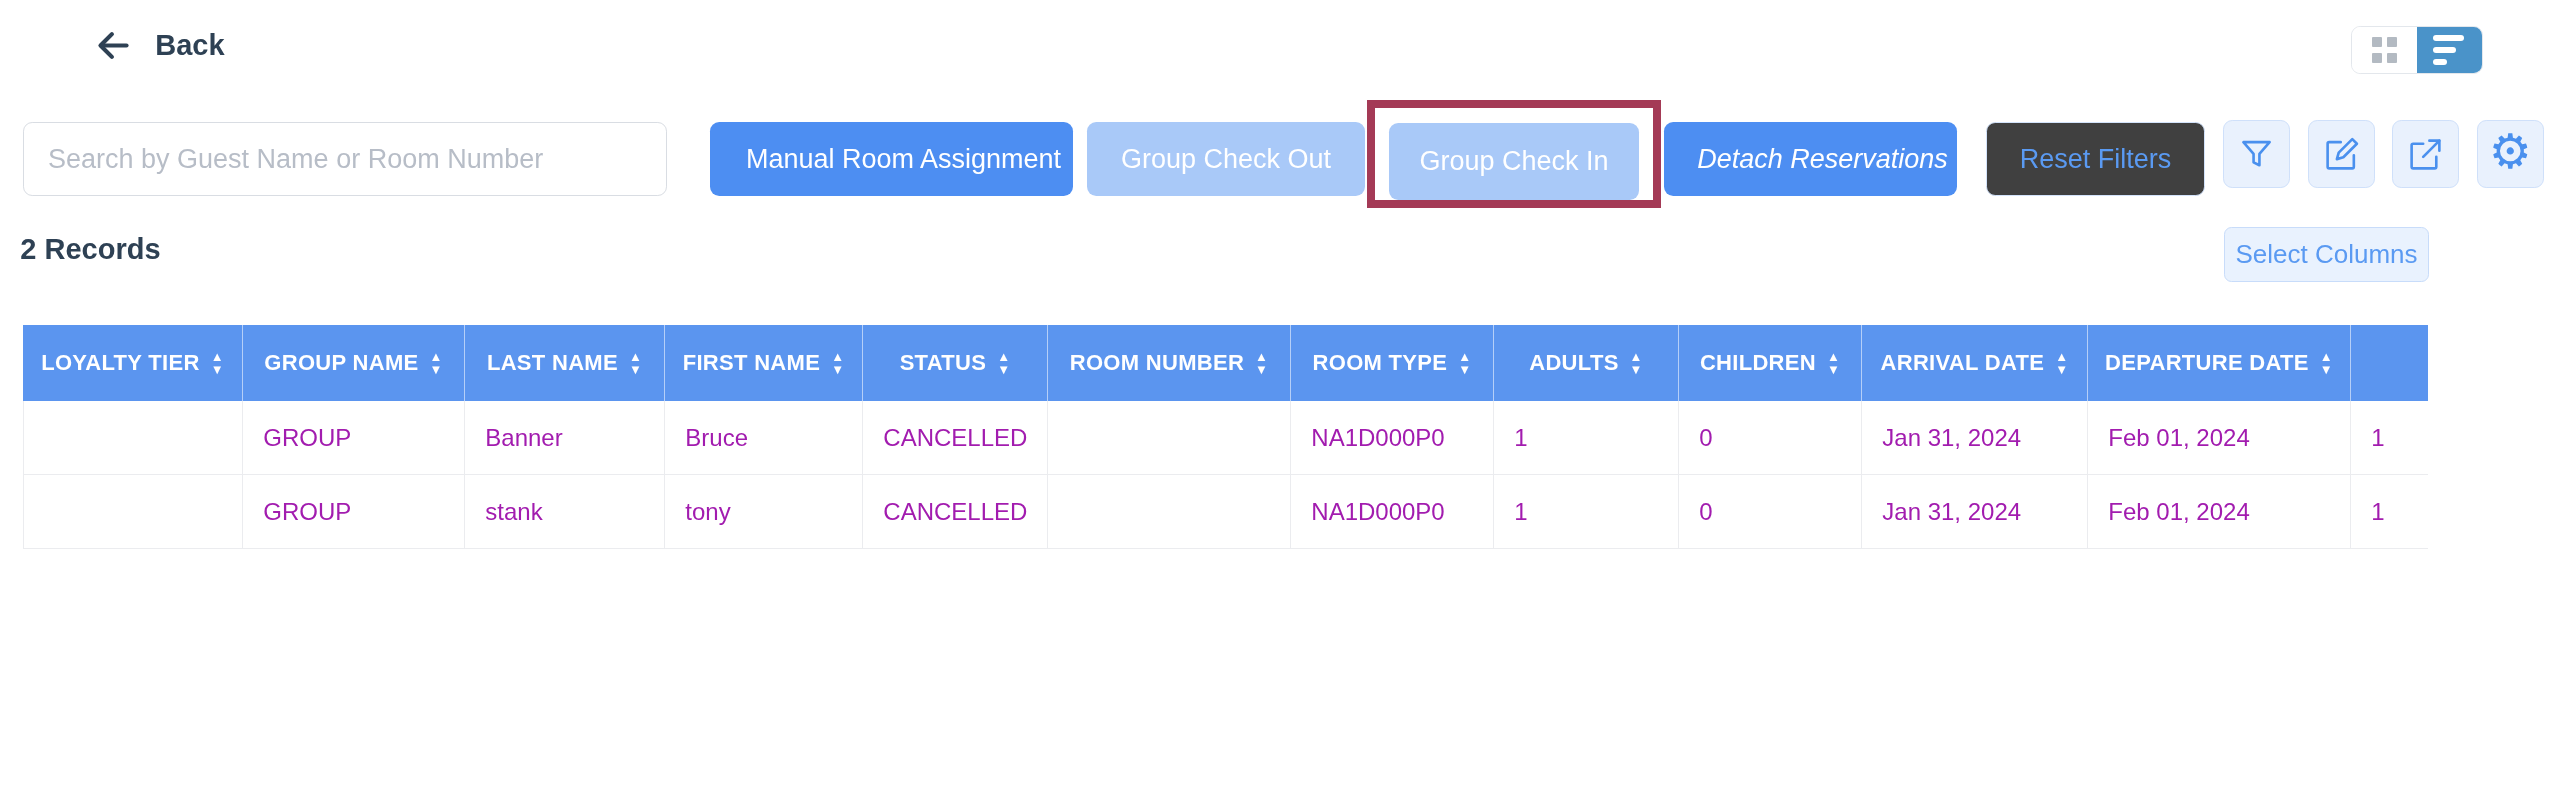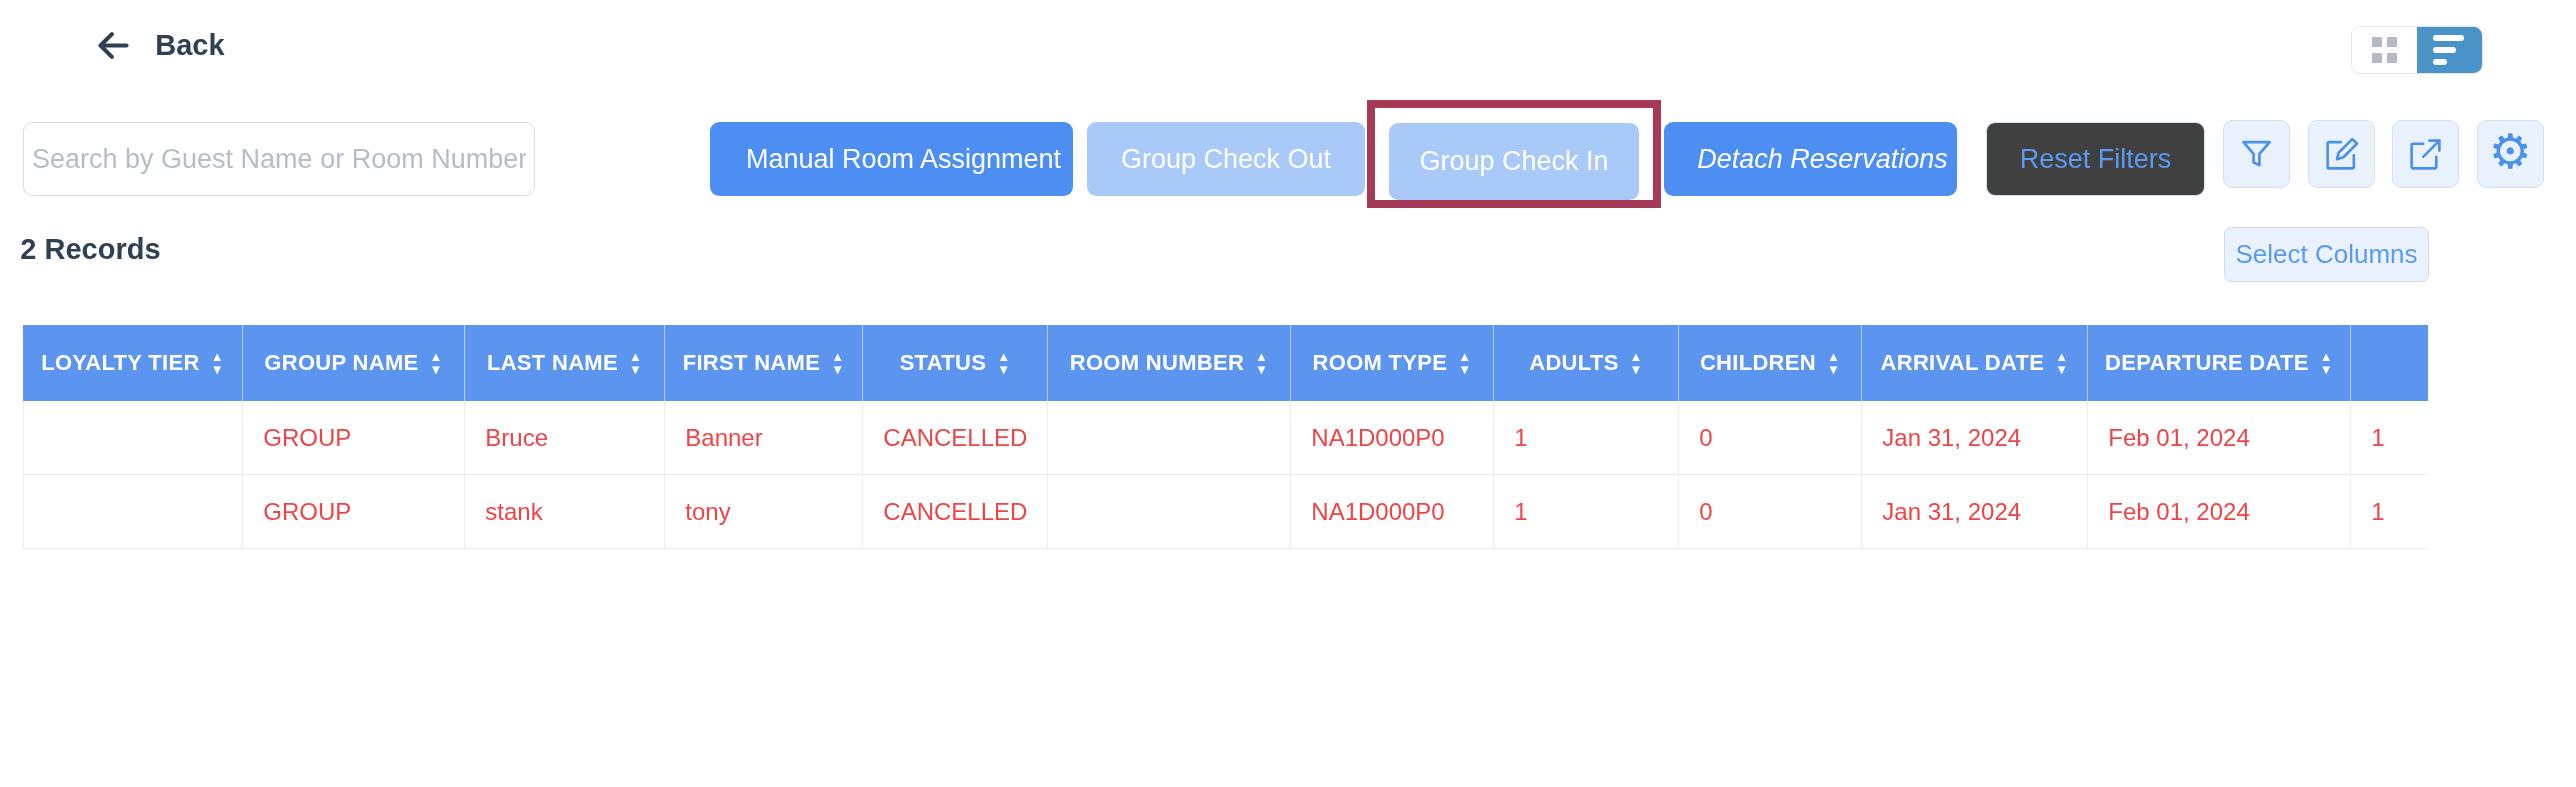--- a/index.html
+++ b/index.html
@@ -17,22 +17,22 @@
   .seg { flex: 1; display: flex; align-items: center; justify-content: center; cursor: pointer; }
   .seg-grid { background: #ffffff; }
   .seg-list { background: #4a93c9; }
   .grid-glyph { display: grid; grid-template-columns: 10.2px 10.2px; grid-template-rows: 10.2px 10.2px; gap: 5.5px; }
   .grid-glyph div { background: #b3bac2; border-radius: 0.9px; }
   .list-glyph { display: flex; flex-direction: column; gap: 5.5px; width: 33px; }
   .list-glyph div { height: 6.5px; background: #ffffff; border-radius: 3.7px; }
   .list-glyph .b1 { width: 31px; } .list-glyph .b2 { width: 23px; } .list-glyph .b3 { width: 14px; }
 
   
-  .search-input { left: 23px; top: 122px; width: 512px; height: 74px; border: 1.8px solid #d9dde3;
-    border-radius: 9.2px; padding: 0 8px; font-size: 27px; color: #3c4250; outline: none;
+  .search-input { left: 23px; top: 122px; width: 644px; height: 74px; border: 1.8px solid #d9dde3;
+    border-radius: 9.2px; padding: 0 24px; font-size: 27px; color: #3c4250; outline: none;
     font-family: "Liberation Sans", sans-serif; }
   .search-input::placeholder { color: #b7bdc7; }
   .btn { height: 74px; border: none; border-radius: 9.2px; font-size: 27px; color: #ffffff;
     cursor: pointer; font-family: "Liberation Sans", sans-serif; display: flex;
     align-items: center; justify-content: center; }
   .btn-solid { background: #4d8ef2; padding-left: 24px; }
   .btn-disabled { background: #a9c9f8; cursor: default; }
   .btn-manual { left: 710px; top: 122px; width: 363px; }
   .btn-gco { left: 1087px; top: 122px; width: 278px; }
   .btn-detach { left: 1664px; top: 122px; width: 293px; font-style: italic; }
@@ -60,21 +60,21 @@
   .table-wrap { left: 23px; top: 325px; width: 2405px; overflow: hidden; }
   .tgrid { display: grid;
     grid-template-columns: 220px 222px 200px 198px 185px 243px 203px 185px 183px 226px 263px 277px;
     width: 2605px; }
   .th { height: 76px; background: #5b95ef; color: #ffffff; font-size: 22px; font-weight: 700;
     display: flex; align-items: center; justify-content: center; gap: 11px; cursor: pointer;
     border-right: 1.8px solid rgba(255,255,255,0.55); letter-spacing: 0.3px; }
   .th:last-child { border-right: none; }
   .sort { display: flex; flex-direction: column; gap: 1.8px; }
   .sort span { font-size: 13px; line-height: 11px; color: #ffffff; }
-  .td { height: 74px; background: #ffffff; color: #ef4444; font-size: 24px; display: flex;
+  .td { height: 74px; background: #ffffff; color: #a21caf; font-size: 24px; display: flex;
     align-items: center; padding-left: 20.3px; border-right: 0.9px solid #ebecef;
     border-bottom: 0.9px solid #ebecef; }
   .td.first { border-left: 0.9px solid #ebecef; }
 </style>
 </head>
 <body>
 
 <div class="abs back-row">
   <span style="display:flex;">
     <svg width="43" height="39" viewBox="0 0 24 24" fill="none" stroke="#2e4154" stroke-width="2.6" stroke-linecap="round" stroke-linejoin="round">
@@ -227,22 +227,22 @@
         </span>
       </div>
     <div class="th">
         <span>NUMBER</span>
       </div>
   </div>
 
   <div class="tgrid">
     <div class="td first"></div>
     <div class="td">GROUP</div>
+    <div class="td">Banner</div>
     <div class="td">Bruce</div>
-    <div class="td">Banner</div>
     <div class="td">CANCELLED</div>
     <div class="td"></div>
     <div class="td">NA1D000P0</div>
     <div class="td">1</div>
     <div class="td">0</div>
     <div class="td">Jan 31, 2024</div>
     <div class="td">Feb 01, 2024</div>
     <div class="td">1</div>
   </div>
 

